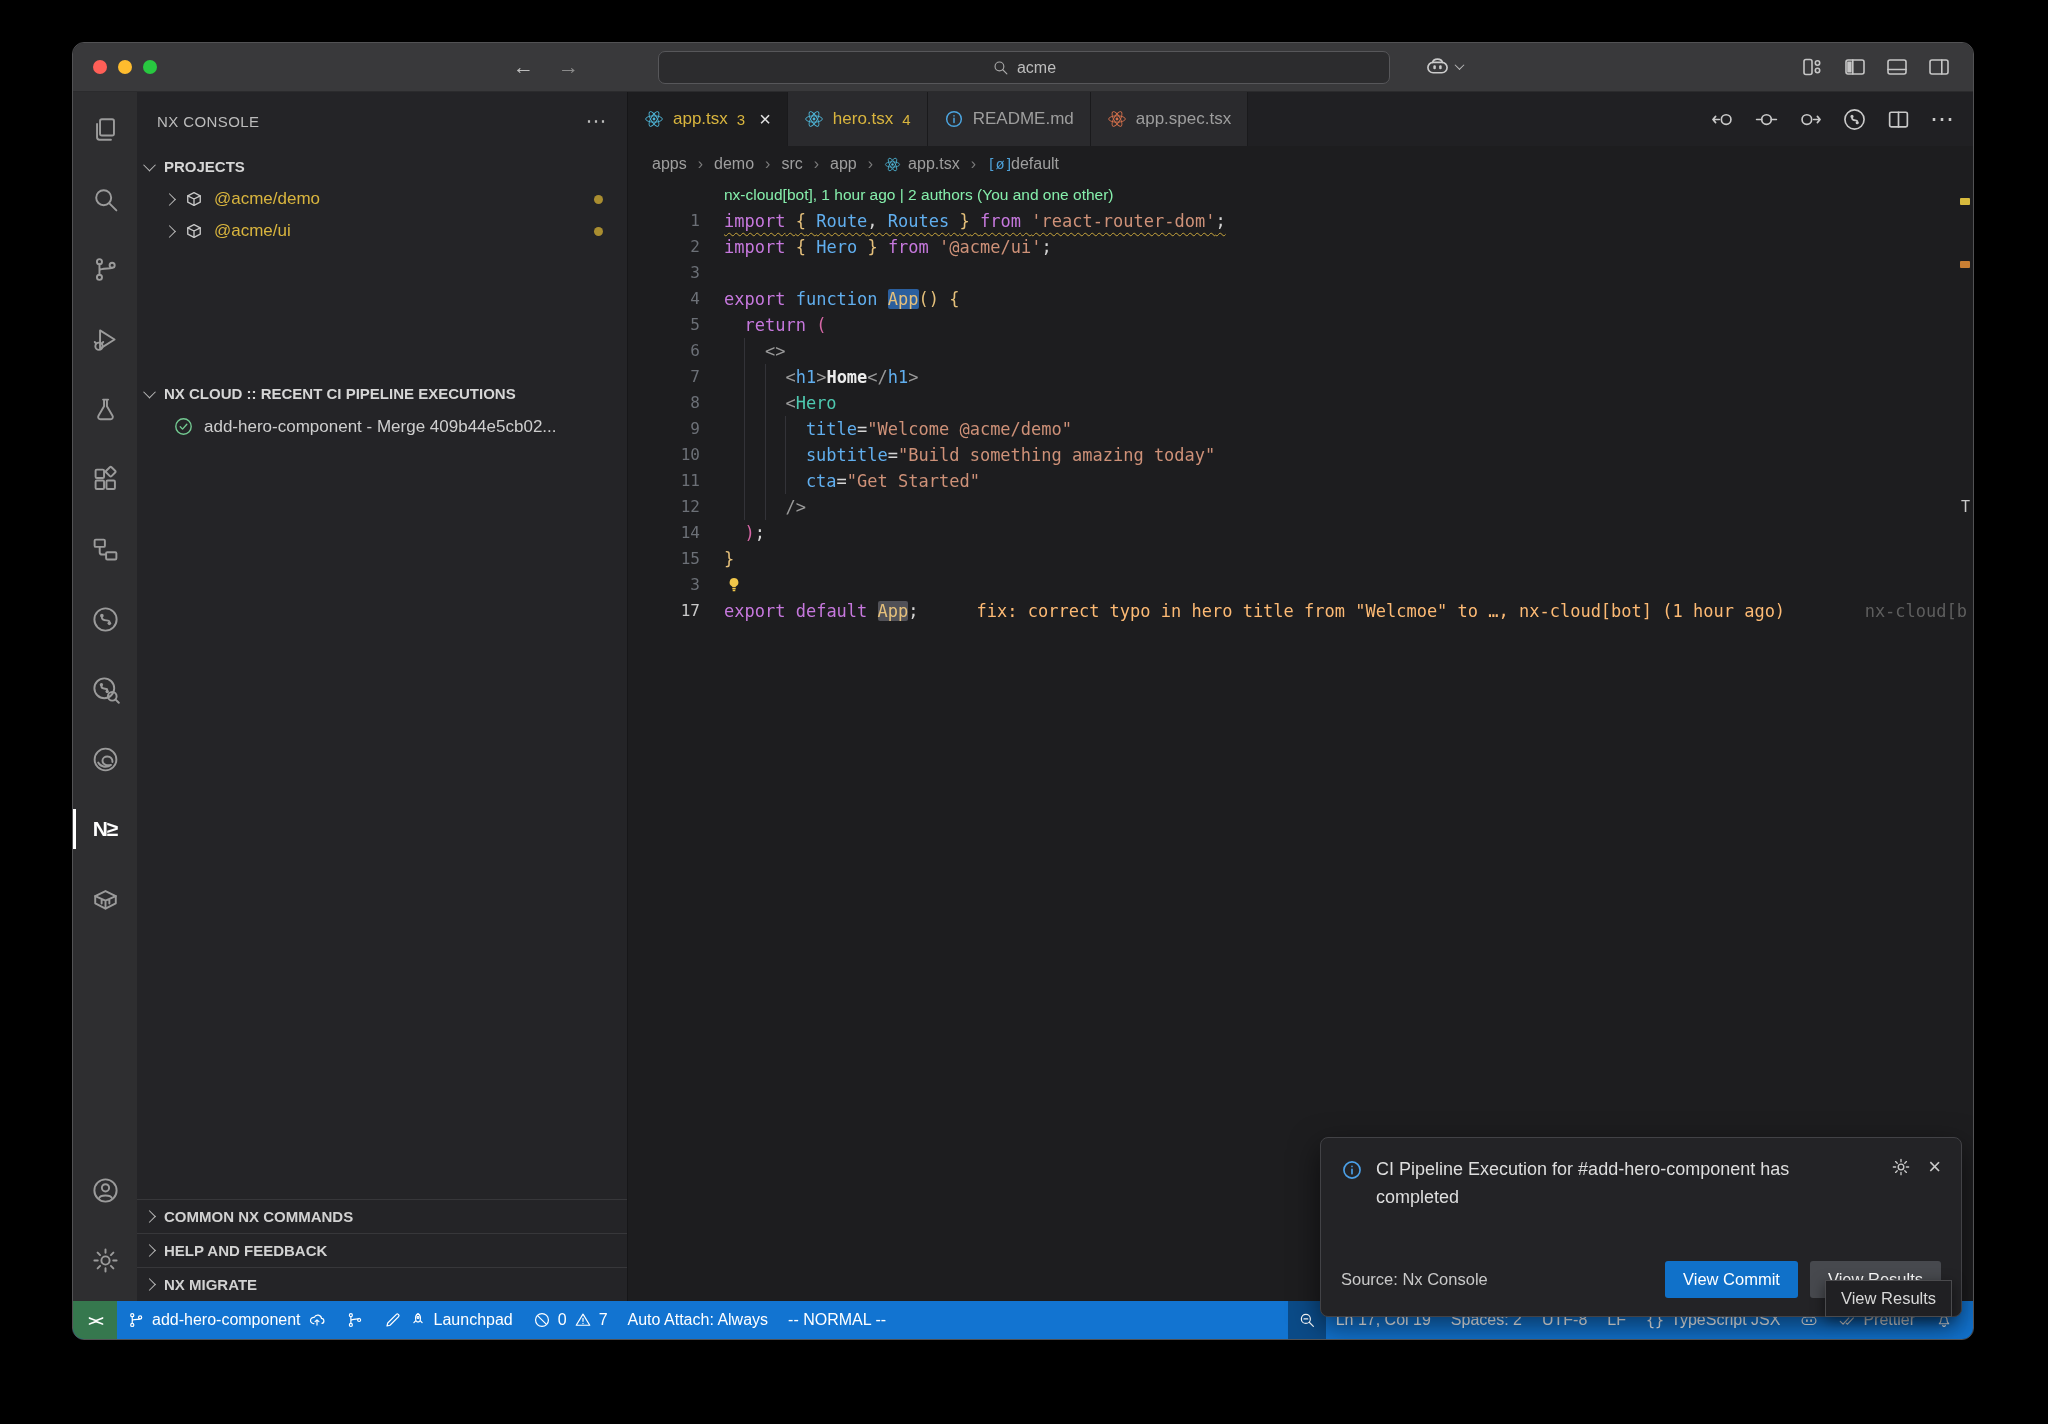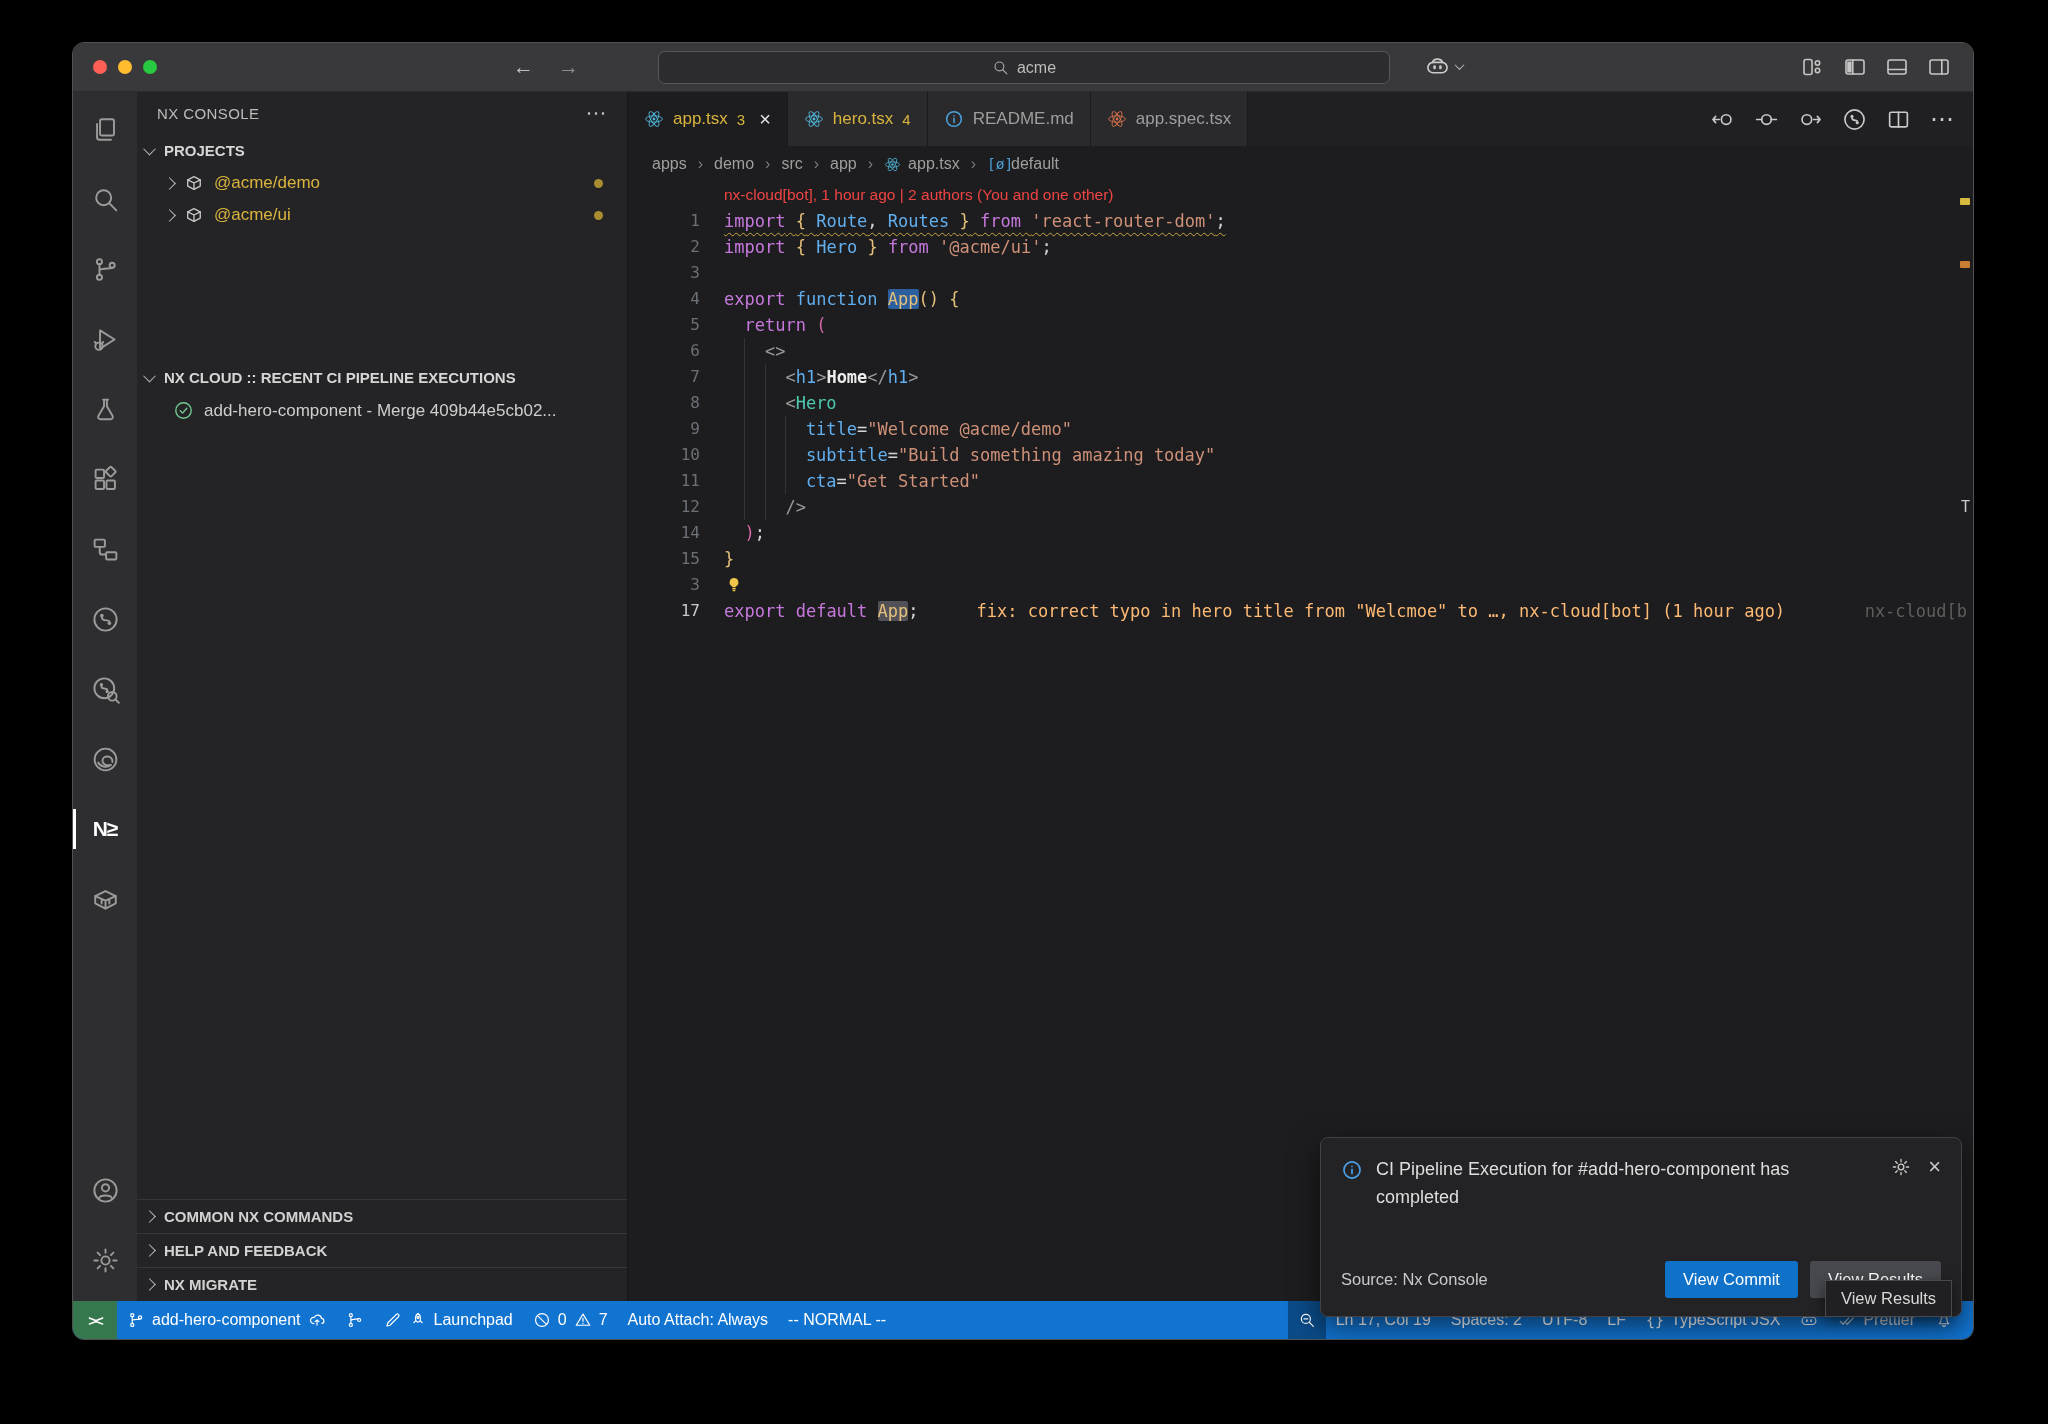--- a/index.html
+++ b/index.html
@@ -30,21 +30,21 @@
   .activitybar{flex:0 0 64px;background:#2e2e30;display:flex;flex-direction:column;align-items:center;padding-top:2px}
   .ab-item{width:64px;height:70px;display:flex;align-items:center;justify-content:center;color:#9b9b9b;position:relative;cursor:pointer}
   .ab-item svg{width:29px;height:29px}
   .ab-item.active{color:#fff}
   .ab-item.active::before{content:"";position:absolute;left:0;top:15px;bottom:15px;width:2.5px;background:#fff}
   .ab-bottom{margin-top:auto;display:flex;flex-direction:column;align-items:center;padding-bottom:6px}
   .nx-text{font-weight:700;font-size:21px;letter-spacing:-1px;font-family:"Liberation Sans",sans-serif}
   
   .sidebar{flex:0 0 490px;background:#242427;border-right:1px solid #161618;display:flex;flex-direction:column;
            color:#c9c9c9;font-size:17px;min-height:0}
-  .sb-title{flex:0 0 42px;display:flex;align-items:center;padding:0 20px;font-size:15px;color:#bcbcbc;letter-spacing:.4px}
+  .sb-title{flex:0 0 42px;display:flex;align-items:center;padding:8px 20px;font-size:15px;color:#bcbcbc;letter-spacing:.4px}
   .sb-title .dots{margin-left:auto;font-size:21px;color:#bcbcbc;cursor:pointer}
   .sec-head{height:33px;display:flex;align-items:center;gap:10px;padding:0 8px;font-weight:700;font-size:15px;color:#d6d6d6}
   .proj-row{height:32px;display:flex;align-items:center;padding-left:28px;gap:10px;cursor:pointer}
   .proj-row .cube{width:20px;height:20px;display:inline-flex;color:#c9c9c9}
   .proj-label{color:#d9b53e}
   .proj-dot{margin-left:auto;margin-right:24px;width:9px;height:9px;border-radius:50%;background:#a98d30}
   .proj-space{height:130px}
   .cloud-row{height:33px;display:flex;align-items:center;padding-left:36px;gap:10px;color:#cecece;cursor:pointer}
   .cloud-row .chk{width:21px;height:21px;display:inline-flex;color:#73c991}
   .sb-bottom{margin-top:auto}
@@ -64,21 +64,21 @@
   .ticon24{width:25px;height:25px;display:inline-flex}
   .glyph-dots{font-size:24px;line-height:1}
   .glyph-x{line-height:1}
   .breadcrumbs{flex:0 0 36px;display:flex;align-items:center;padding-left:24px;gap:11px;font-size:16px;color:#9f9f9f}
   .bc{display:flex;align-items:center;gap:7px;cursor:pointer}
   .bc .ticon{width:17px;height:17px}
   .bc-sep{color:#7a7a7a}
   .sym-ico{color:#4d9fd6;font-size:14.5px;font-family:"DejaVu Sans Mono",monospace}
   
   .code-area{flex:1;position:relative;overflow:hidden}
-  .blame-top{height:26px;line-height:26px;padding-left:96px;color:#ef4444;font-size:15.5px}
+  .blame-top{height:26px;line-height:26px;padding-left:96px;color:#86efac;font-size:15.5px}
   .line{display:flex;height:26px}
   .ln{flex:0 0 72px;text-align:right;padding-right:24px;color:#6c7077;font:16px/26px "DejaVu Sans Mono",monospace}
   .line.active .ln{color:#c9c9c9}
   .lc{flex:1;position:relative;font:17px/26px "DejaVu Sans Mono",monospace;white-space:pre;color:#d4d4d4}
   .ind{display:inline-block;width:2ch;height:26px;vertical-align:top;box-shadow:inset 1px 0 0 #333338}
   .ind:first-child{box-shadow:none}
   .sq{text-decoration-line:underline;text-decoration-style:wavy;text-decoration-color:#c7a53c;
       text-decoration-thickness:1px;text-underline-offset:5px}
   .tk-kw{color:#c678dd}.tk-id{color:#61afef}.tk-gold{color:#e5c07b}.tk-str{color:#ce9178}
   .tk-pink{color:#d667a6}.tk-pun{color:#9a9a9a}.tk-tagg{color:#4ec9b0}.tk-plain{color:#d4d4d4}

